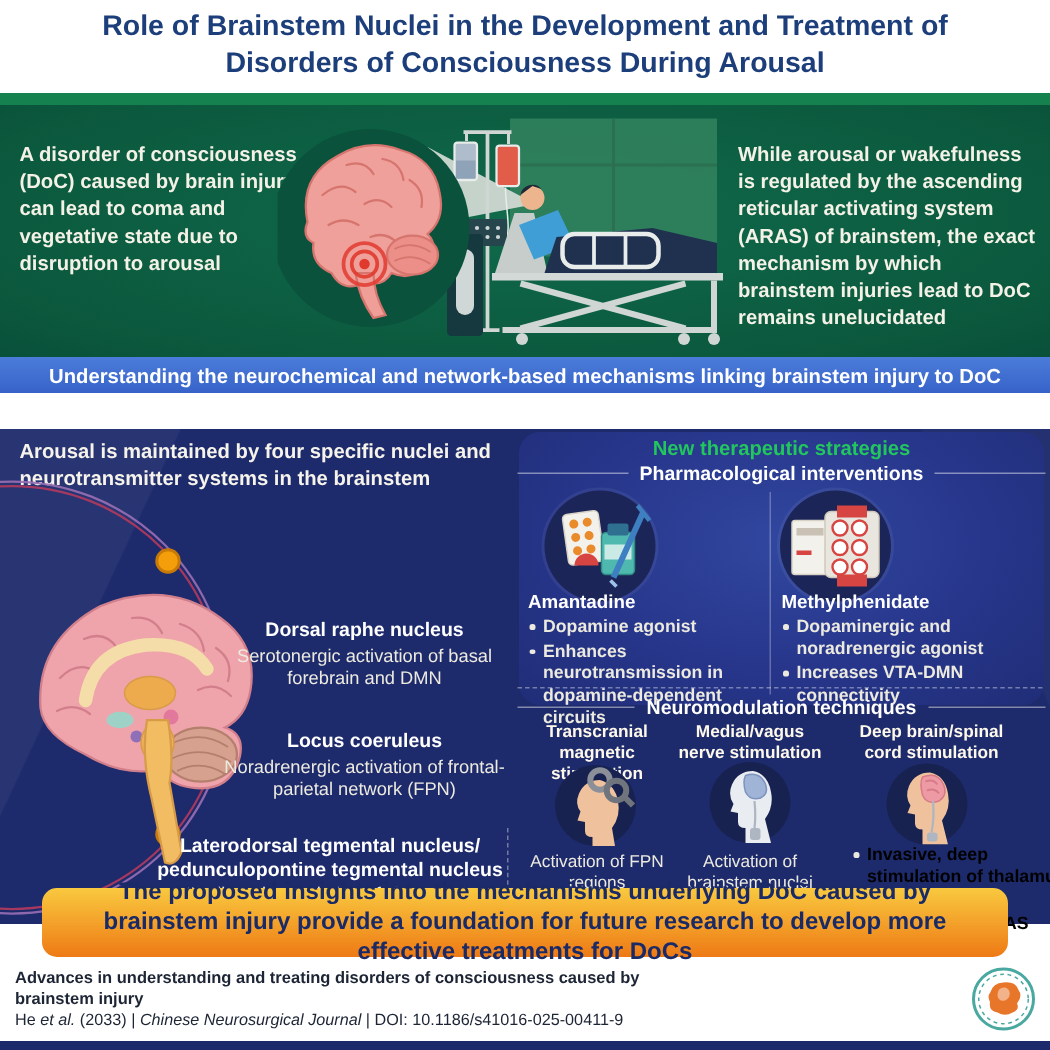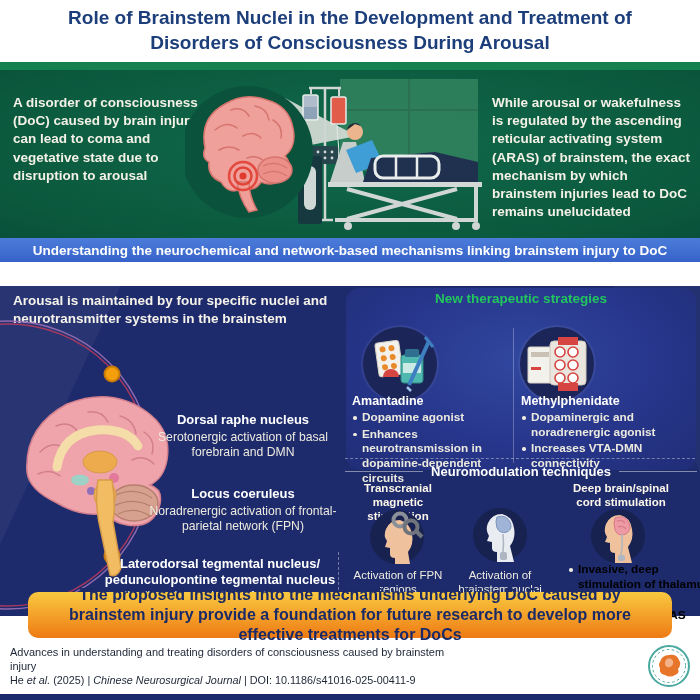--- a/index.html
+++ b/index.html
@@ -89,21 +89,21 @@
   .tech-bullets { position:absolute; left:568px; top:276px; width:146px; }
   .tech-bullets li { font-size:11.2px; }
   
   .conclusion { position:absolute; left:28px; top:592px; width:644px; height:46px; border-radius:10px;
       background:linear-gradient(#f9c93f, #ee7a15); display:flex; align-items:center; justify-content:center;
       color:#1a2a66; font-weight:bold; font-size:16px; text-align:center; line-height:1.25; padding:0 14px; }
   .conclusion-wrap { position:absolute; left:0; top:592px; width:700px; height:48px; background:#1d2a6c; z-index:-1; }
   
   .footer { position:absolute; left:0; top:640px; width:700px; height:54px; background:#ffffff; }
   .footer-title { position:absolute; left:10px; top:5px; width:450px; color:#1d2535;
-                  font-weight:normal; font-size:11px; line-height:1.3; }
+                  font-weight:bold; font-size:11px; line-height:1.3; }
   .footer-citation { position:absolute; left:10px; top:34px; color:#1d2535; font-size:10.8px; }
   .footer-citation .it { font-style:italic; }
   .footer-logo { position:absolute; right:9px; top:4px; width:44px; height:44px; }
   .bottom-strip { position:absolute; left:0; top:694px; width:700px; height:6px; background:#1c2a6b; }
 </style>
 </head>
 <body>
 
 <div class="poster">
 
@@ -222,20 +222,23 @@
     </div>
     <div class="nucleus nuc-4">
       <div class="n-name">Laterodorsal tegmental nucleus/ pedunculopontine tegmental nucleus</div>
       <div class="n-desc">Cholinergic regulation of sleep cycle</div>
     </div>
 
     <div class="col-divider"></div>
 
     <div class="pharma-panel"></div>
     <div class="rc-heading">New therapeutic strategies</div>
+    <div class="rc-subheading">
+      <span>Pharmacological interventions</span>
+    </div>
 
     <div class="drug-circle dc-1">
       <svg viewBox="0 0 74 74">
         <g transform="rotate(-8 30 32)">
           <rect x="14" y="14" width="24" height="34" rx="3" fill="#f3f1ec" stroke="#d8d2c6"></rect>
           <circle cx="21" cy="21" r="3" fill="#e98a2b"></circle>
             <circle cx="30" cy="21" r="3" fill="#e98a2b"></circle>
           <circle cx="21" cy="30" r="3" fill="#e98a2b"></circle>
             <circle cx="30" cy="30" r="3" fill="#e98a2b"></circle>
           <circle cx="21" cy="39" r="3" fill="#e98a2b"></circle>
@@ -282,20 +285,21 @@
       </ul>
     </div>
     <div class="drug-divider"></div>
 
     <div class="neuro-dash"></div>
     <div class="neuro-heading">
       <span>Neuromodulation techniques</span>
     </div>
 
     <div class="tech-name tn-1">Transcranial magnetic stimulation</div>
+    <div class="tech-name tn-2">Medial/vagus nerve stimulation</div>
     <div class="tech-name tn-3">Deep brain/spinal cord stimulation</div>
 
     <div class="head-circle hc-1">
       <svg viewBox="0 0 54 54">
         <path d="M30,10 Q20,10 16,19 Q13,26 17,31 L15,37 L20,38 L20,44 Q20,48 25,48 L25,54 L40,54 L38,42 Q44,34 42,24 Q40,13 30,10 Z" fill="#efc19c"></path>
         <circle cx="30" cy="10" r="6.5" fill="none" stroke="#8a8f98" stroke-width="4"></circle>
         <circle cx="41" cy="17" r="6.5" fill="none" stroke="#6f747d" stroke-width="4"></circle>
         <line x1="46" y1="21" x2="52" y2="27" stroke="#6f747d" stroke-width="4"></line>
       </svg>
     </div>
@@ -323,21 +327,21 @@
       <li>Invasive, deep stimulation of thalamus or spinal nerves</li>
       <li>Activation of ARAS nodes</li>
     </ul>
   </div>
 
   <div class="conclusion-wrap"></div>
   <div class="conclusion">The proposed insights into the mechanisms underlying DoC caused by brainstem injury provide a foundation for future research to develop more effective treatments for DoCs</div>
 
   <div class="footer">
     <div class="footer-title">Advances in understanding and treating disorders of consciousness caused by brainstem injury</div>
-    <div class="footer-citation"><span>He </span><span class="it">et al.</span><span> (2025) | </span><span class="it">Chinese Neurosurgical Journal</span><span> | DOI: 10.1186/s41016-025-00411-9</span></div>
+    <div class="footer-citation"><span>He </span><span class="it">et al.</span><span> (2033) | </span><span class="it">Chinese Neurosurgical Journal</span><span> | DOI: 10.1186/s41016-025-00411-9</span></div>
     <svg class="footer-logo" viewBox="0 0 44 44">
       <circle cx="22" cy="22" r="20" fill="#ffffff" stroke="#49a9a0" stroke-width="2"></circle>
       <circle cx="22" cy="22" r="16.5" fill="none" stroke="#49a9a0" stroke-width="1" stroke-dasharray="2.5 2.5"></circle>
       <path d="M13,18 Q15,11 22,11 Q30,10 32,16 Q35,20 31,25 Q33,29 28,31 Q23,34 18,31 Q12,30 13,24 Q11,20 13,18 Z" fill="#e8762a"></path>
       <path d="M20,15 Q24,13 26,17 Q27,21 23,23 Q19,24 18,20 Q18,16 20,15 Z" fill="#ffffff" opacity="0.45"></path>
     </svg>
   </div>
   <div class="bottom-strip"></div>
 
 </div>

